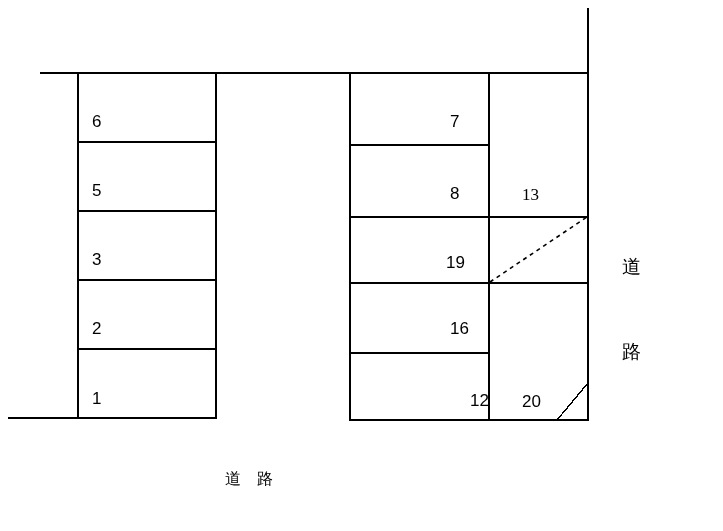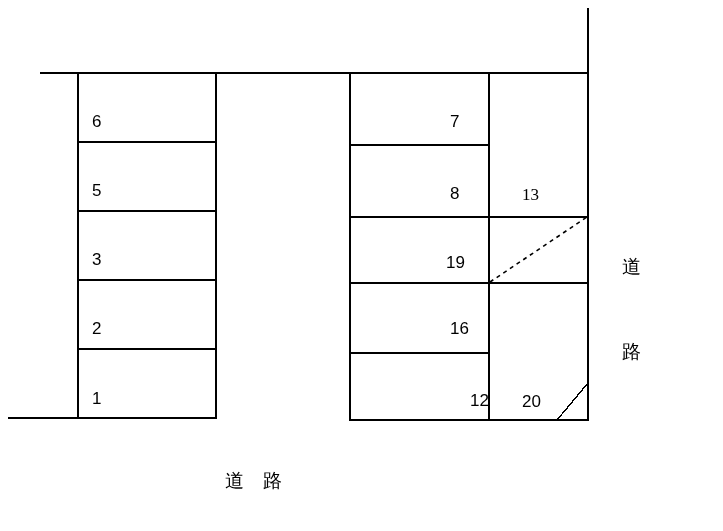--- a/index.html
+++ b/index.html
@@ -31,21 +31,21 @@
     font-family: "Liberation Sans", "DejaVu Sans", sans-serif;
     font-size: 17px;
     color: #000000;
     line-height: 1;
     white-space: nowrap;
     user-select: none;
   }
   .road-label {
     position: absolute;
     font-family: "DejaVu Sans", "Liberation Sans", sans-serif;
-    font-size: 19px;
+    font-size: 16px;
     color: #000000;
     line-height: 1;
     white-space: pre;
     user-select: none;
   }
   .road-label.vertical {
     font-size: 19px;
     line-height: 1;
   }
   .road-label.vertical .ch {

